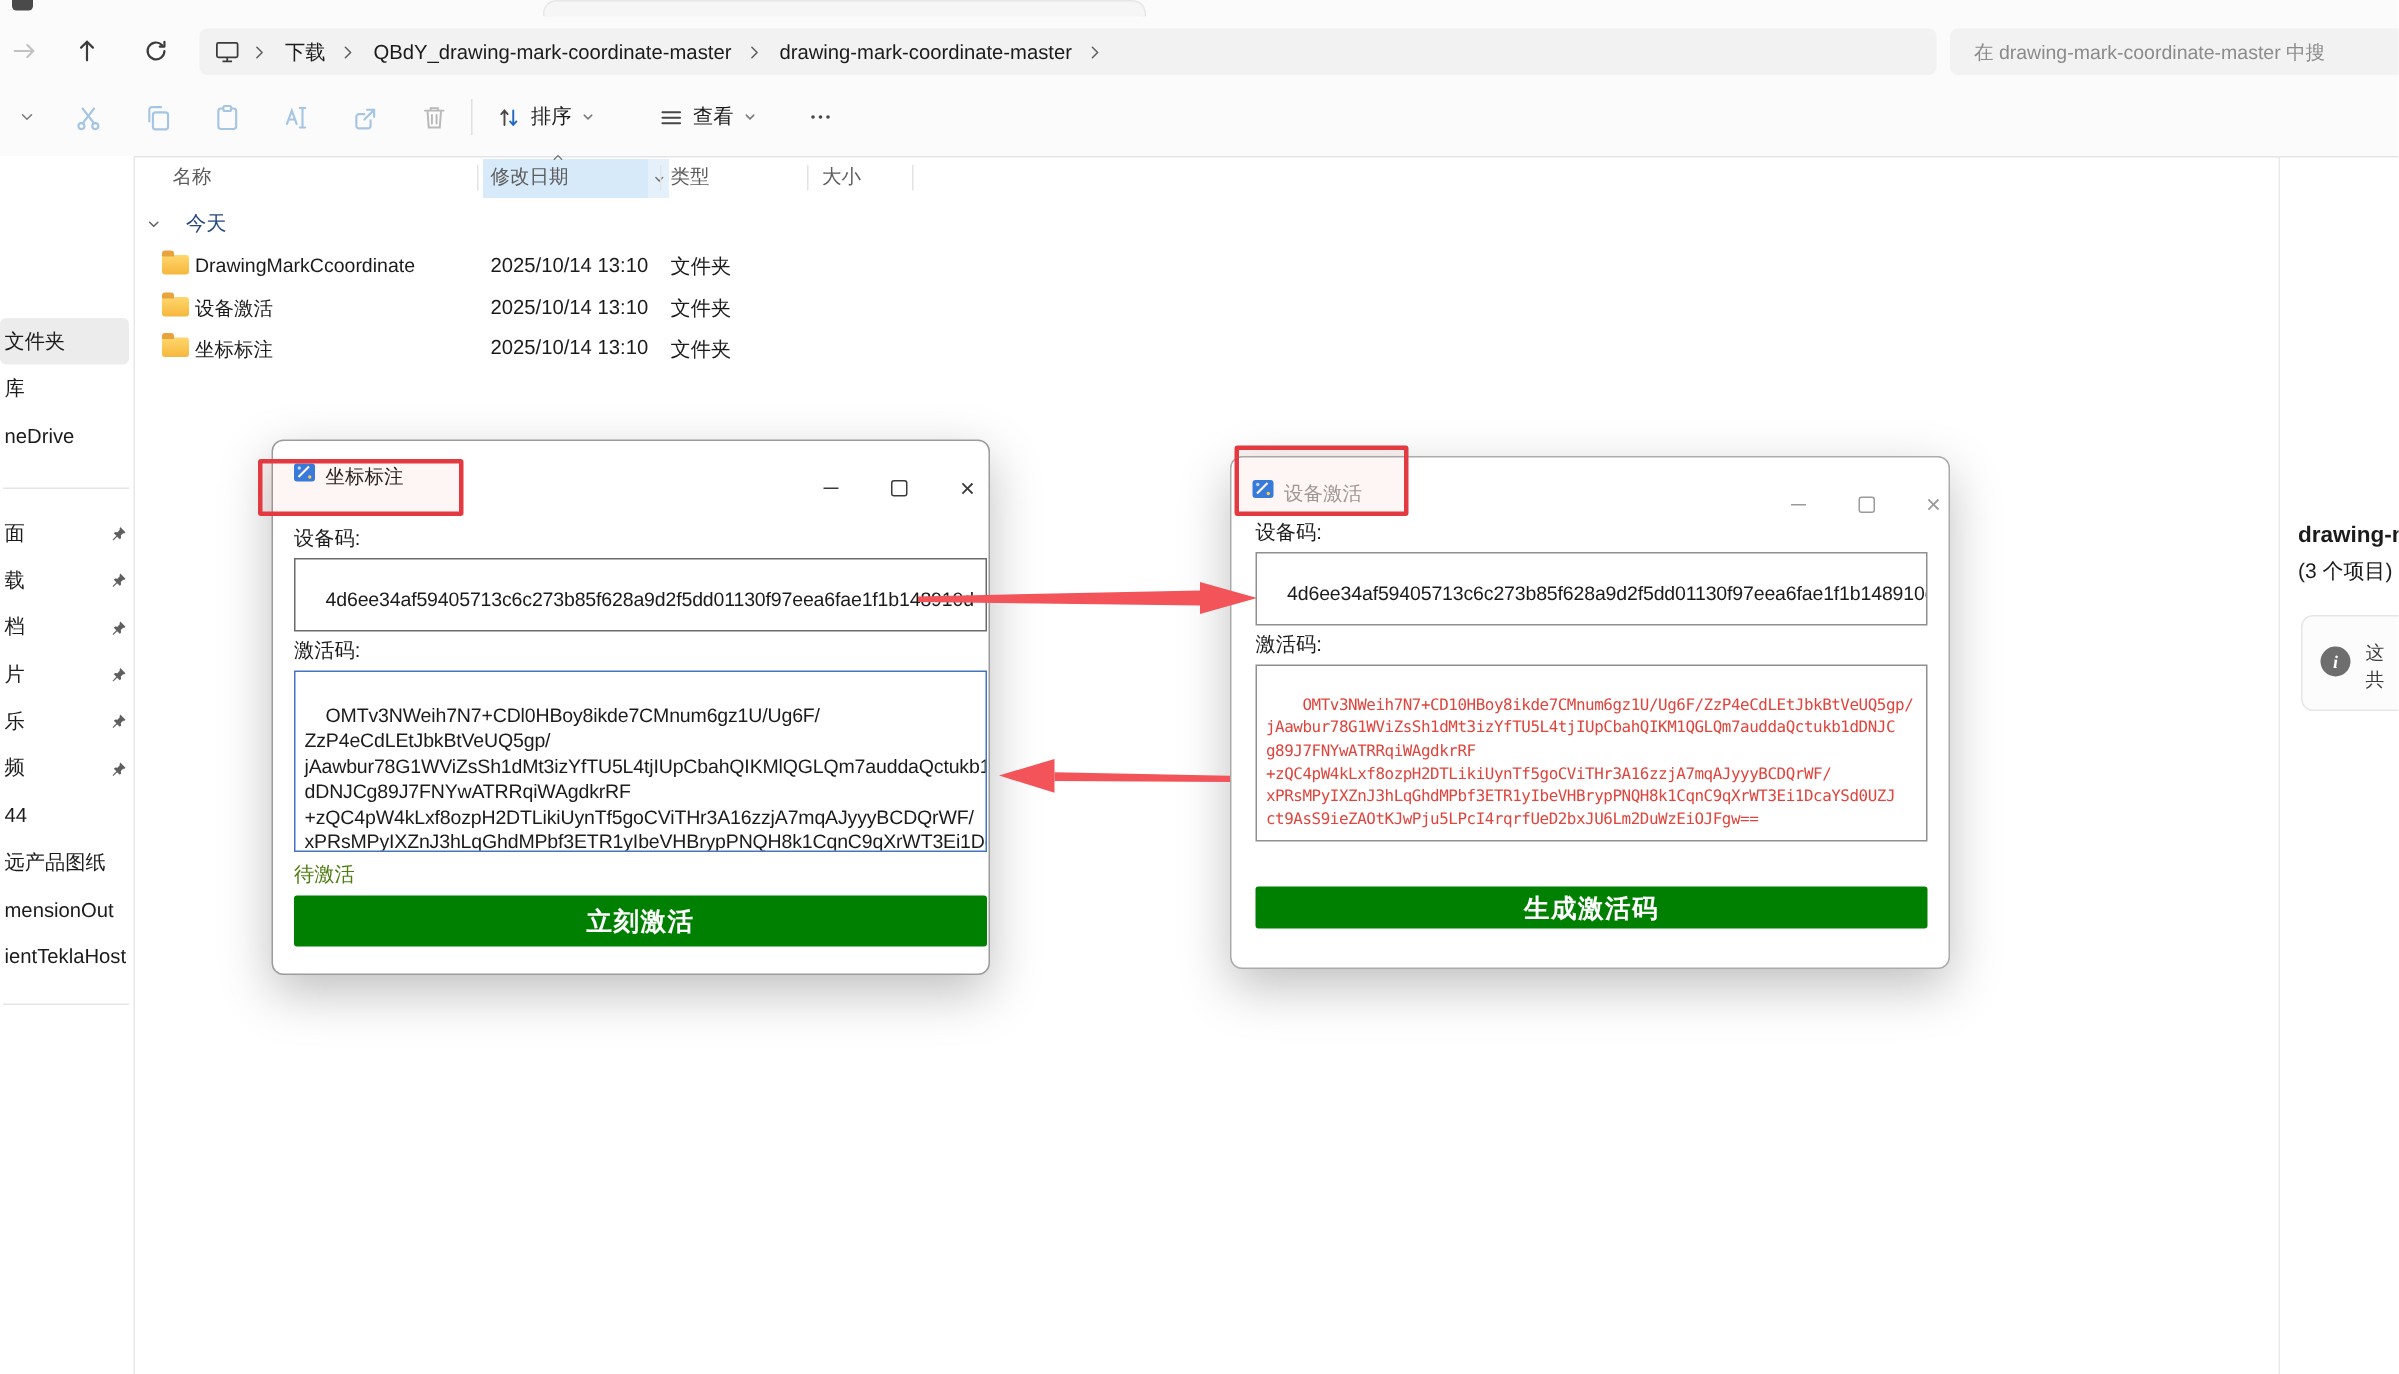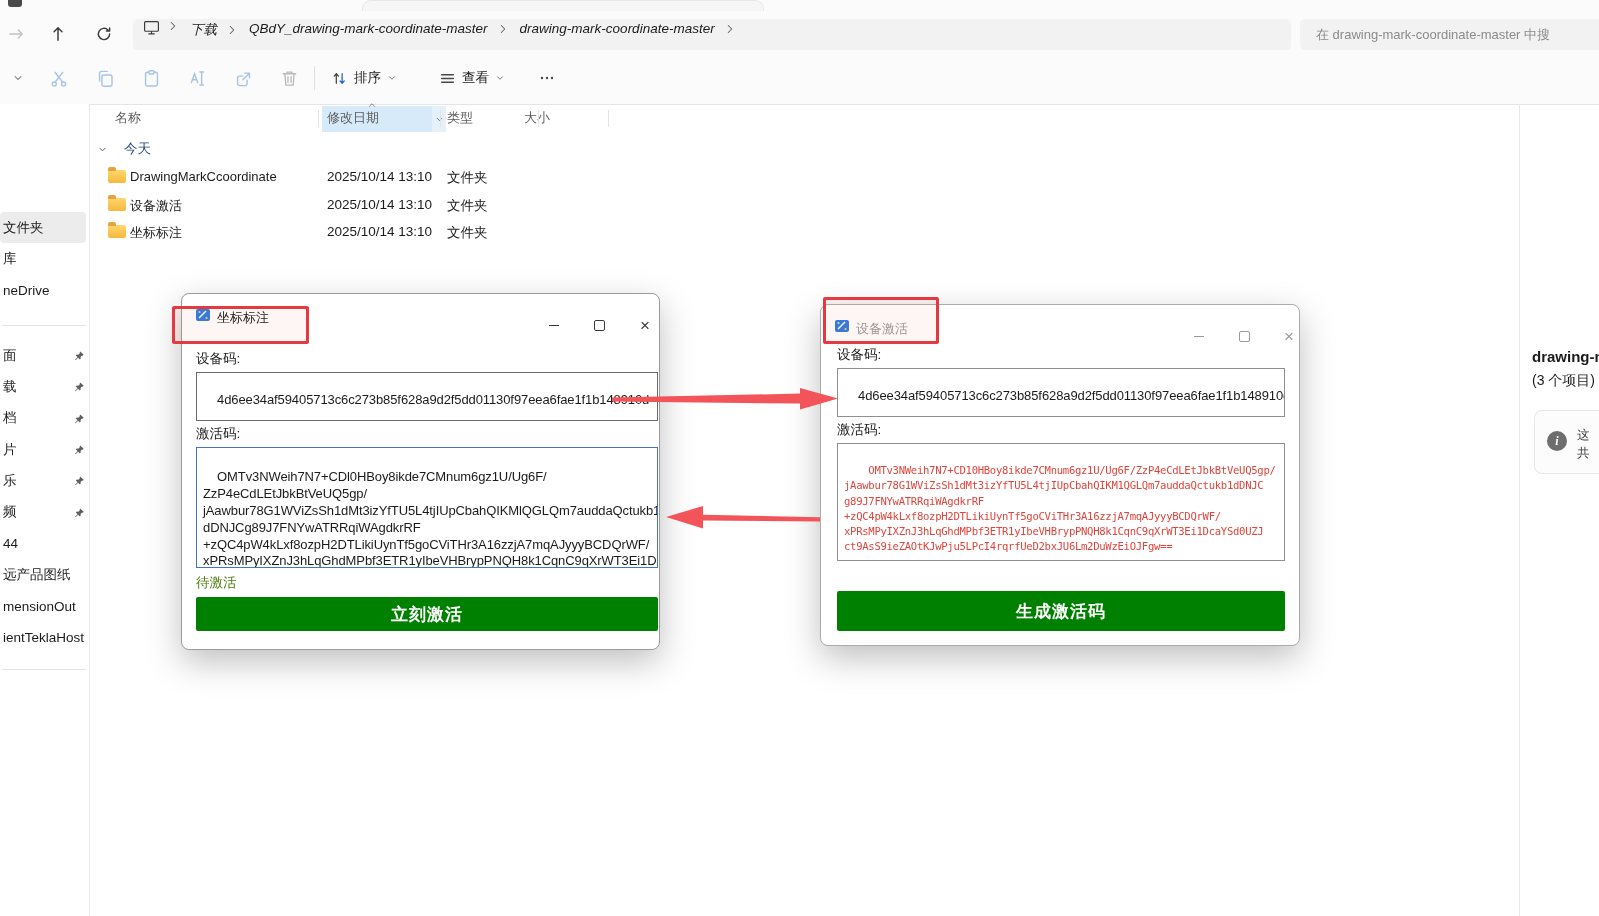--- a/index.html
+++ b/index.html
@@ -9,21 +9,21 @@
   
   #titlebar{left:0;top:0;width:1599px;height:18px;background:#fbfbfb;}
   #tab-fragment{left:362px;top:0;width:400px;height:10px;background:#f6f6f6;border:1px solid #e7e7e7;border-bottom:none;border-radius:9px 9px 0 0;}
   #win-fragment{left:8px;top:0;width:14px;height:7px;background:#4a4a4a;border-radius:0 0 3px 3px;}
   #addressbar{left:0;top:18px;width:1599px;height:34px;background:#fbfbfb;}
   .navbtn{width:28px;height:28px;display:flex;align-items:center;justify-content:center;border-radius:4px;}
   #nav-forward{left:2px;top:20px;}
   #nav-up{left:44px;top:20px;}
   #nav-refresh{left:90px;top:20px;}
   #crumbbar{left:133px;top:19px;width:1158px;height:31px;background:#f2f2f2;border-radius:5px;
-            display:flex;align-items:flex-start;padding:0 10px;box-sizing:border-box;gap:2px;font-style:italic;}
+            display:flex;align-items:center;padding:0 10px;box-sizing:border-box;gap:2px;}
   .crumb{font-size:13.5px;padding:2px 8px;border-radius:4px;white-space:nowrap;}
   .chev-r{width:14px;height:14px;flex:0 0 auto;}
   #searchbox{left:1300px;top:19px;width:320px;height:31px;background:#f2f2f2;border-radius:5px;
              display:flex;align-items:center;padding:0 16px;box-sizing:border-box;}
   #searchbox span{font-size:13px;color:#8b8b8b;white-space:nowrap;}
   
   #commandbar{left:0;top:52px;width:1599px;height:52px;background:#fbfbfb;border-bottom:1px solid #e5e5e5;
               display:flex;align-items:center;}
   .cmdbtn{height:36px;display:flex;align-items:center;justify-content:center;border-radius:4px;gap:6px;flex:0 0 auto;}
   .cmd-ico{width:34px;}
@@ -321,21 +321,21 @@
       </svg>
   </div>
   <div id="caret-up">
     <svg width="10" height="8" viewBox="0 0 16 12">
         <path d="M4 8l4-4 4 4" fill="none" stroke="#6b6b6b" stroke-width="1.4" stroke-linecap="round"></path>
       </svg>
   </div>
   <span class="colhead" style="left:24px;">名称</span>
   <span class="colhead" style="left:236px;">修改日期</span>
   <span class="colhead" style="left:356px;">类型</span>
-  <span class="colhead" style="left:433px;">大小</span>
+  <span class="colhead" style="left:457px;">大小</span>
   <div class="hsep" style="left:227px;"></div>
   <div class="hsep" style="left:349px;"></div>
   <div class="hsep" style="left:447px;"></div>
   <div class="hsep" style="left:517px;"></div>
 
   <div class="grouprow">
     <svg width="11" height="11" viewBox="0 0 16 16" style="margin-left:6px;">
         <path d="M4 6l4 4 4-4" fill="none" stroke="#5f5f5f" stroke-width="1.4" stroke-linecap="round"></path>
       </svg>
     <span class="grouplabel">今天</span>
@@ -447,21 +447,21 @@
   </div>
   <div class="dlg-label" style="left:16px;top:116px;">激活码:</div>
   <div class="dlg-input" id="rd-area" style="left:16px;top:138px;width:448px;height:118px;">
     <span>OMTv3NWeih7N7+CD10HBoy8ikde7CMnum6gz1U/Ug6F/ZzP4eCdLEtJbkBtVeUQ5gp/
 jAawbur78G1WViZsSh1dMt3izYfTU5L4tjIUpCbahQIKM1QGLQm7auddaQctukb1dDNJC
 g89J7FNYwATRRqiWAgdkrRF
 +zQC4pW4kLxf8ozpH2DTLikiUynTf5goCViTHr3A16zzjA7mqAJyyyBCDQrWF/
 xPRsMPyIXZnJ3hLqGhdMPbf3ETR1yIbeVHBrypPNQH8k1CqnC9qXrWT3Ei1DcaYSd0UZJ
 ct9AsS9ieZAOtKJwPju5LPcI4rqrfUeD2bxJU6Lm2DuWzEiOJFgw==</span>
   </div>
-  <div class="dlg-btn" style="left:16px;top:286px;width:448px;height:40px;">生成激活码</div>
+  <div class="dlg-btn" style="left:16px;top:286px;width:448px;height:28px;">生成激活码</div>
 </div>
 
 <div class="ann-rect" id="ann-rect-left"></div>
 <div class="ann-rect" id="ann-rect-right"></div>
 <svg class="abs" id="ann-arrows" viewBox="0 0 1599 916">
   <g fill="#f2545a">
     <polygon points="612,397.6 612,401.4 800,403.6 800,393.6"></polygon>
     <polygon points="800,388 838,398.6 800,409.4"></polygon>
   </g>
   <g fill="#f2545a">

